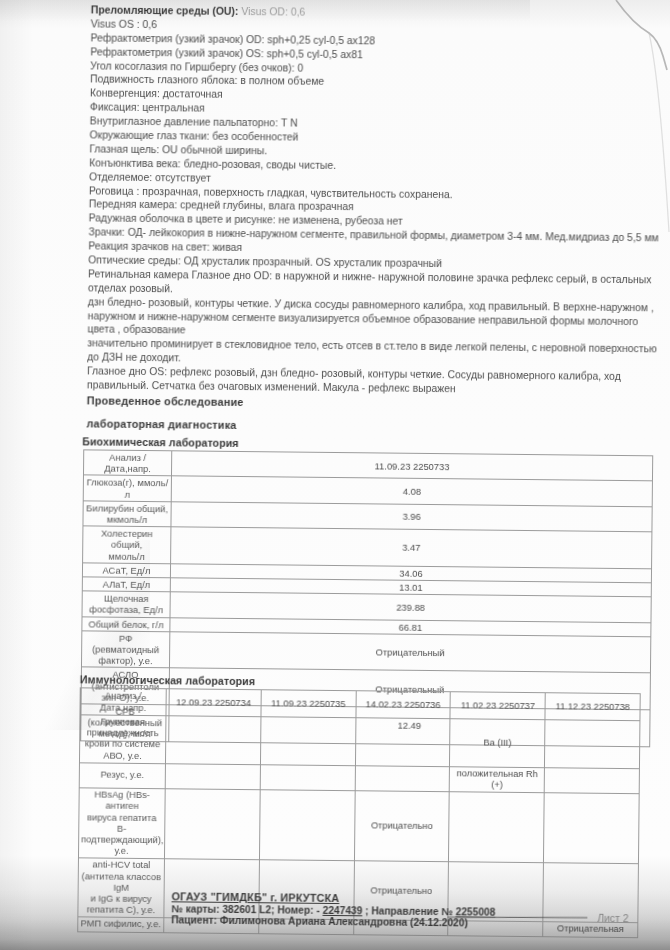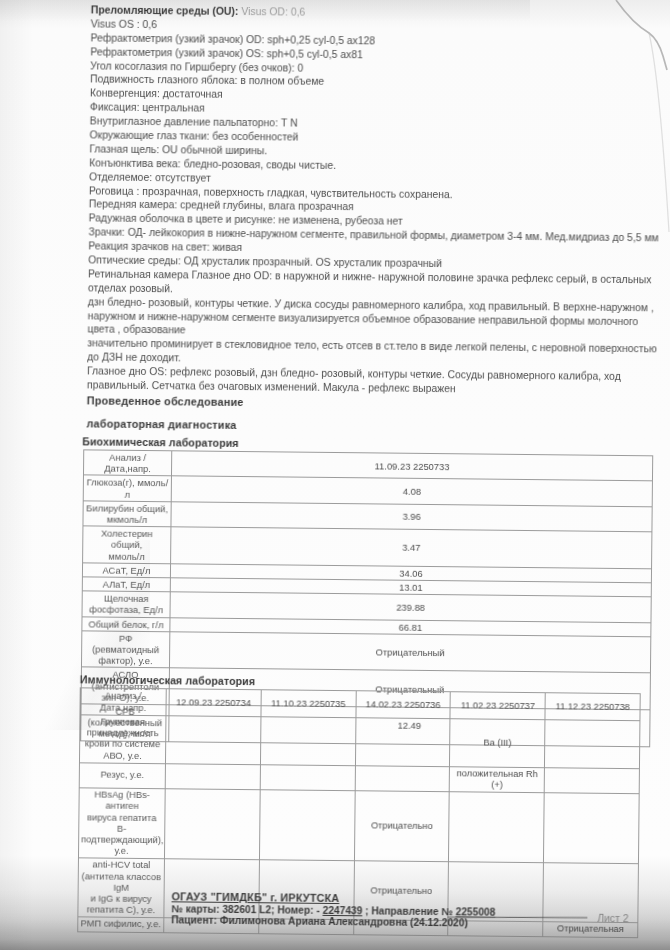--- a/index.html
+++ b/index.html
@@ -160,21 +160,21 @@
           <col>
           <col>
           <col>
           <col>
           <col>
         </colgroup>
       <tbody>
           <tr>
             <td class="lbl hdr">Анализ / Дата,напр.</td>
             <td class="val hdr">12.09.23 2250734</td>
-            <td class="val hdr">11.10.23 2250735</td>
+            <td class="val hdr">11.09.23 2250735</td>
             <td class="val hdr">14.02.23 2250736</td>
             <td class="val hdr">11.02.23 2250737</td>
             <td class="val hdr">11.12.23 2250738</td>
           </tr>
           <tr>
             <td class="lbl">Групповая
 принадлежность
 крови по системе
 АВО, у.е.</td>
             <td class="val"></td>

